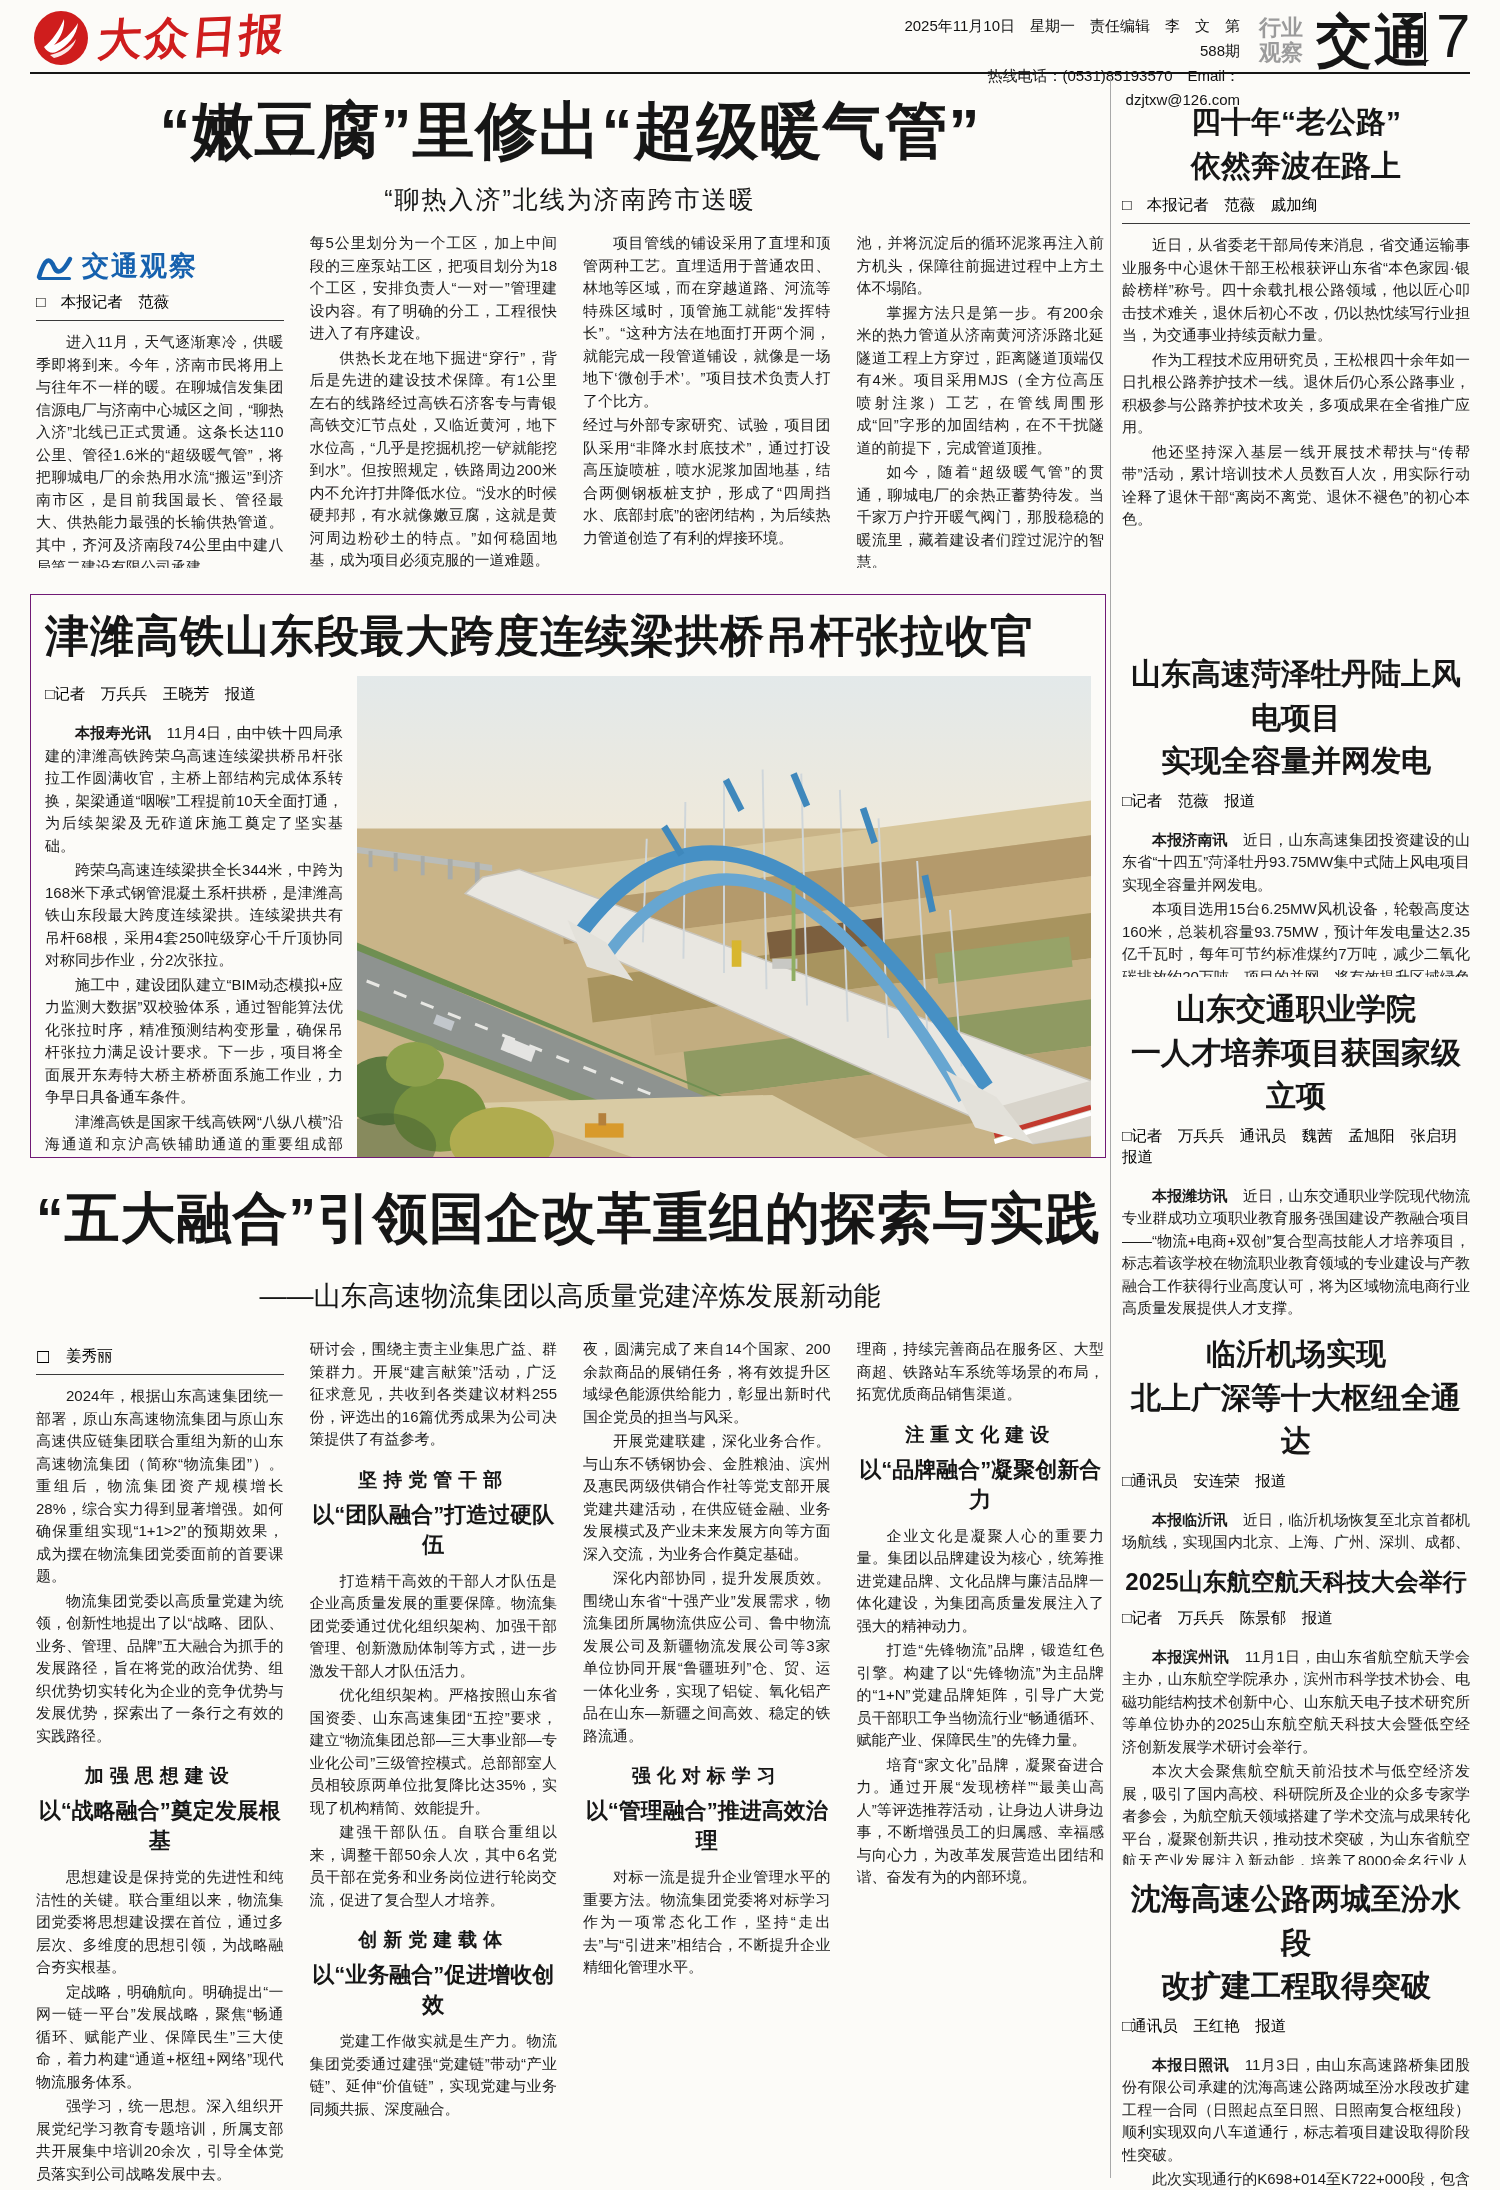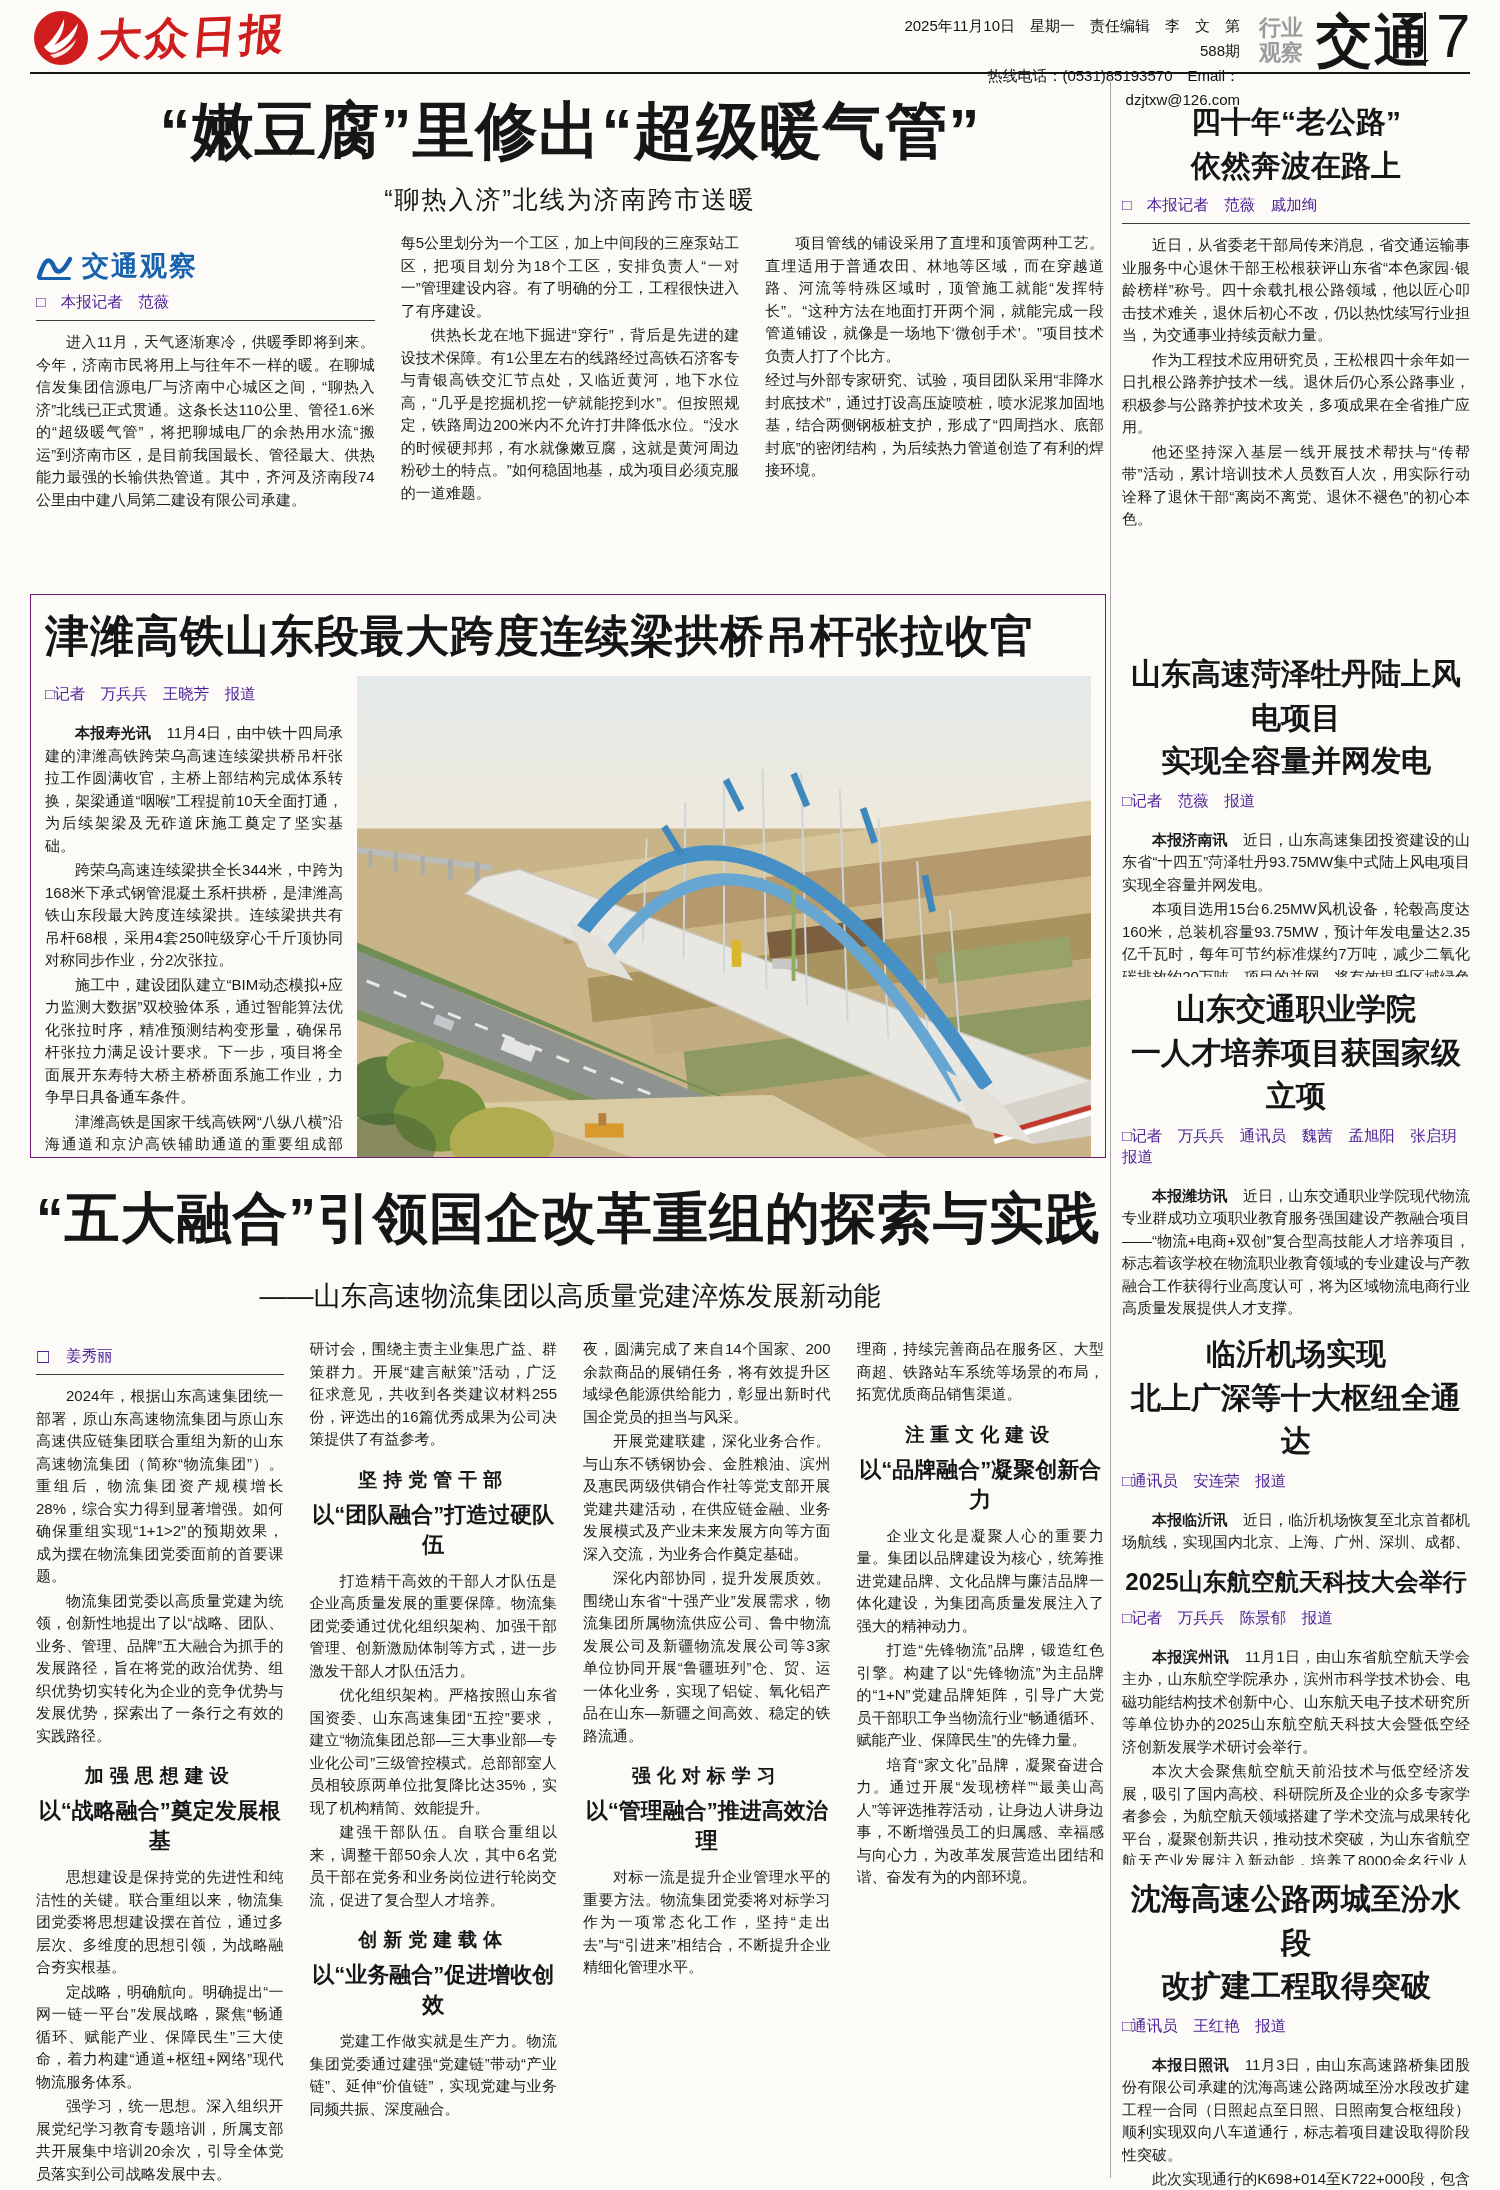--- a/index.html
+++ b/index.html
@@ -18,21 +18,21 @@
                   line-height:1.15; text-align:center; white-space:pre-line; }
   .section-big { position:absolute; left:1316px; top:4px; font-size:56px; font-weight:900; letter-spacing:2px; }
   .page-rule { position:absolute; left:1424px; top:12px; width:2px; height:54px; background:#1a1a1a; }
   .page-num { position:absolute; left:1436px; top:0px; font-size:62px; font-weight:500; }
   .header-line { position:absolute; left:30px; top:72px; width:1440px; height:2px; background:#161616; }
 
   
   .para { font-size:15px; line-height:1.5; text-align:justify; text-indent:2em; margin:0 0 2px; color:#1b1b1b; }
   .para.noind { text-indent:0; }
   .para b.lead { font-weight:bold; }
-  .byline { font-size:15.5px; margin:8px 0 10px; padding-bottom:7px; color:#4c1d95; }
+  .byline { font-size:15.5px; margin:8px 0 10px; padding-bottom:7px; color:#000000; }
   .byline.underlined { border-bottom:1px solid #3a3a3a; }
   .kai { font-family:"DejaVu Serif","Liberation Serif",serif; }
   .subhead { display:block; text-align:center; margin:16px 0 10px; }
   .subhead .kicker { display:block; font-size:19px; letter-spacing:6px; font-weight:bold;
                      font-family:"DejaVu Serif","Liberation Serif",serif; margin-bottom:7px; }
   .subhead .shtitle { display:block; font-size:22px; font-weight:900; }
 
   
   #lead-article { position:absolute; left:36px; top:76px; width:1068px; height:512px; overflow:hidden; }
   .lead-headline { text-align:center; font-size:62px; font-weight:900; letter-spacing:1px; margin-top:22px; line-height:1.05; }
@@ -117,20 +117,27 @@
       <div class="col">
           <div>
             <p class="para noind">每5公里划分为一个工区，加上中间段的三座泵站工区，把项目划分为18个工区，安排负责人“一对一”管理建设内容。有了明确的分工，工程很快进入了有序建设。</p>
             <p class="para">供热长龙在地下掘进“穿行”，背后是先进的建设技术保障。有1公里左右的线路经过高铁石济客专与青银高铁交汇节点处，又临近黄河，地下水位高，“几乎是挖掘机挖一铲就能挖到水”。但按照规定，铁路周边200米内不允许打井降低水位。“没水的时候硬邦邦，有水就像嫩豆腐，这就是黄河周边粉砂土的特点。”如何稳固地基，成为项目必须克服的一道难题。</p>
           </div>
         </div>
       <div class="col">
           <div>
             <p class="para">项目管线的铺设采用了直埋和顶管两种工艺。直埋适用于普通农田、林地等区域，而在穿越道路、河流等特殊区域时，顶管施工就能“发挥特长”。“这种方法在地面打开两个洞，就能完成一段管道铺设，就像是一场地下‘微创手术’。”项目技术负责人打了个比方。</p>
             <p class="para noind">经过与外部专家研究、试验，项目团队采用“非降水封底技术”，通过打设高压旋喷桩，喷水泥浆加固地基，结合两侧钢板桩支护，形成了“四周挡水、底部封底”的密闭结构，为后续热力管道创造了有利的焊接环境。</p>
+          </div>
+        </div>
+      <div class="col">
+          <div>
+            <p class="para noind">池，并将沉淀后的循环泥浆再注入前方机头，保障往前掘进过程中上方土体不塌陷。</p>
+            <p class="para">掌握方法只是第一步。有200余米的热力管道从济南黄河济泺路北延隧道工程上方穿过，距离隧道顶端仅有4米。项目采用MJS（全方位高压喷射注浆）工艺，在管线周围形成“回”字形的加固结构，在不干扰隧道的前提下，完成管道顶推。</p>
+            <p class="para">如今，随着“超级暖气管”的贯通，聊城电厂的余热正蓄势待发。当千家万户拧开暖气阀门，那股稳稳的暖流里，藏着建设者们蹚过泥泞的智慧。</p>
           </div>
         </div>
     </div>
   </div>
 
   <div id="bridge-article">
     <h2 class="bridge-headline">津潍高铁山东段最大跨度连续梁拱桥吊杆张拉收官</h2>
     <div class="bridge-body">
       <div class="bridge-textcol">
         <div class="byline">□记者　万兵兵　王晓芳　报道</div>

